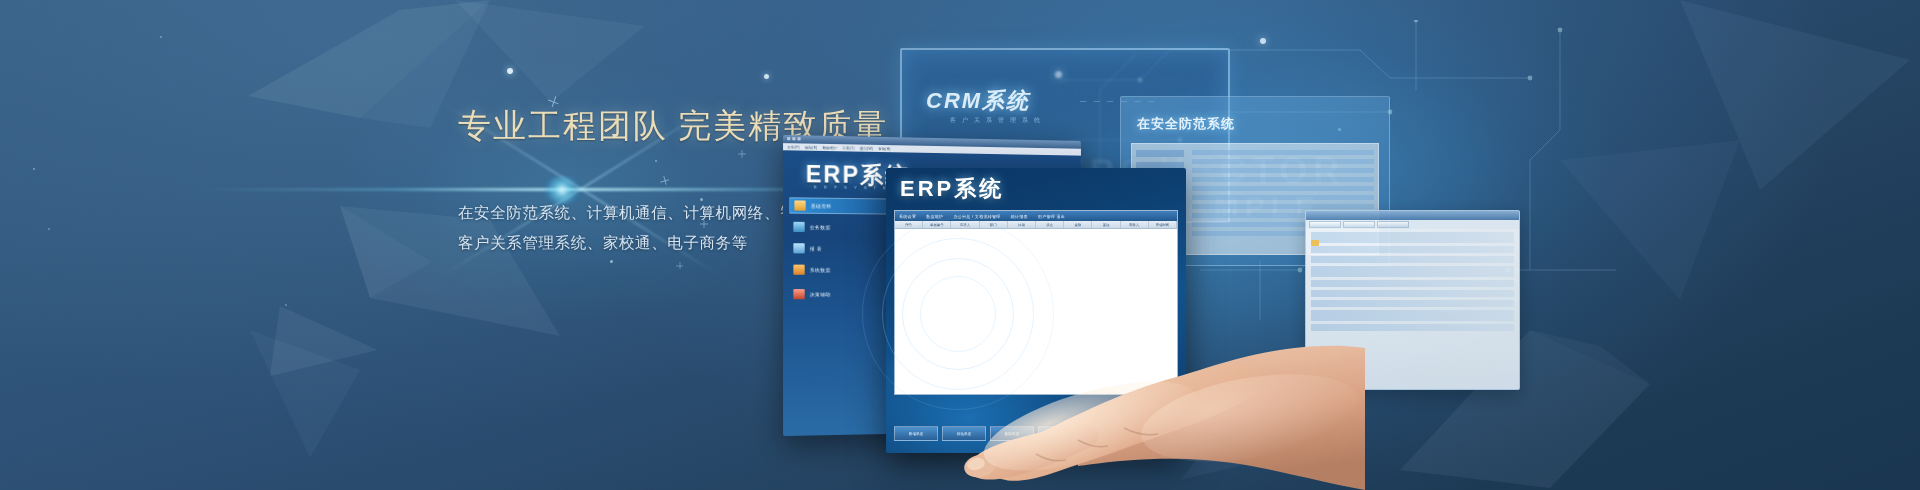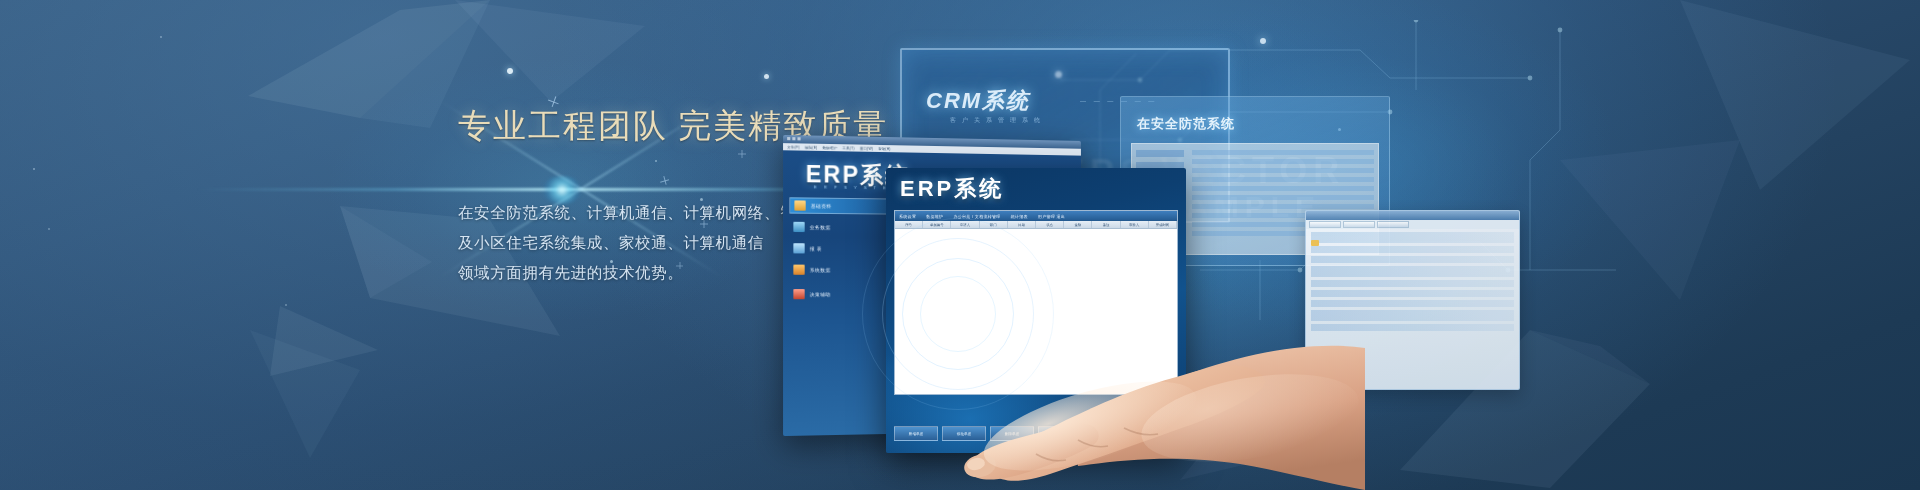--- a/index.html
+++ b/index.html
@@ -290,22 +290,21 @@
     <div class="hstreak"></div>
     <div class="diag1"></div>
     <div class="diag2"></div>
     <div class="core"></div>
   </div>
 
   <div id="textblock">
     <div id="headline">专业工程团队  完美精致质量</div>
     <div id="body">
       <div class="bline">在安全防范系统、计算机通信、计算机网络、智能大厦</div>
-      <div class="bline">及小区住宅系统集成、家校通、计算机通信</div>
-      <div class="bline">领域方面拥有先进的技术优势。</div>
+      <div class="bline">客户关系管理系统、家校通、电子商务等</div>
     </div>
   </div>
 
   <div id="cluster">
 
     <div class="glowbg" style="left:60px;top:20px;width:700px;height:430px;"></div>
     <div class="glowbg" style="left:330px;top:0px;width:520px;height:330px;opacity:0.75;"></div>
 
     <div class="circuit" style="left:300px;top:20px;">
       <svg width="560" height="300" viewBox="0 0 560 300">

